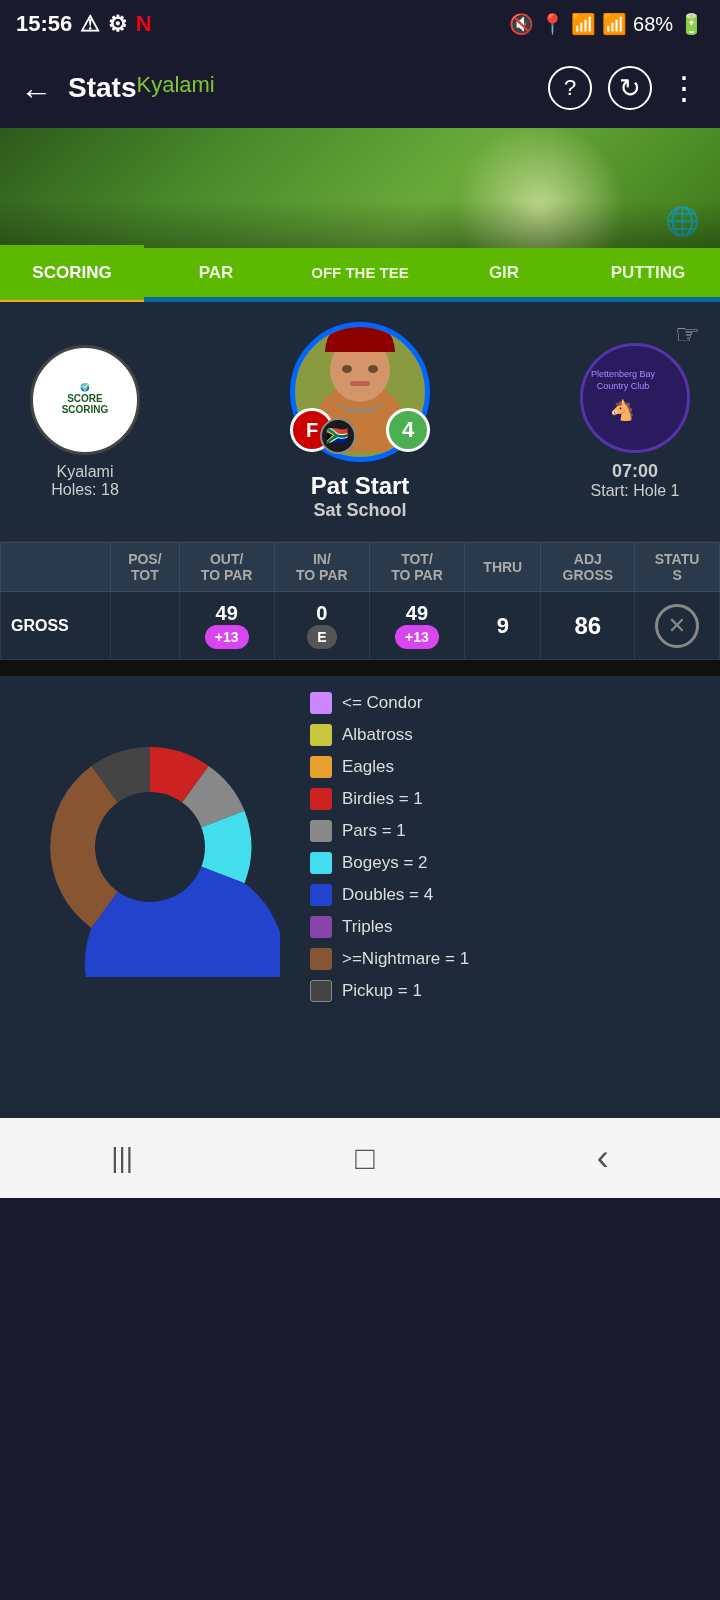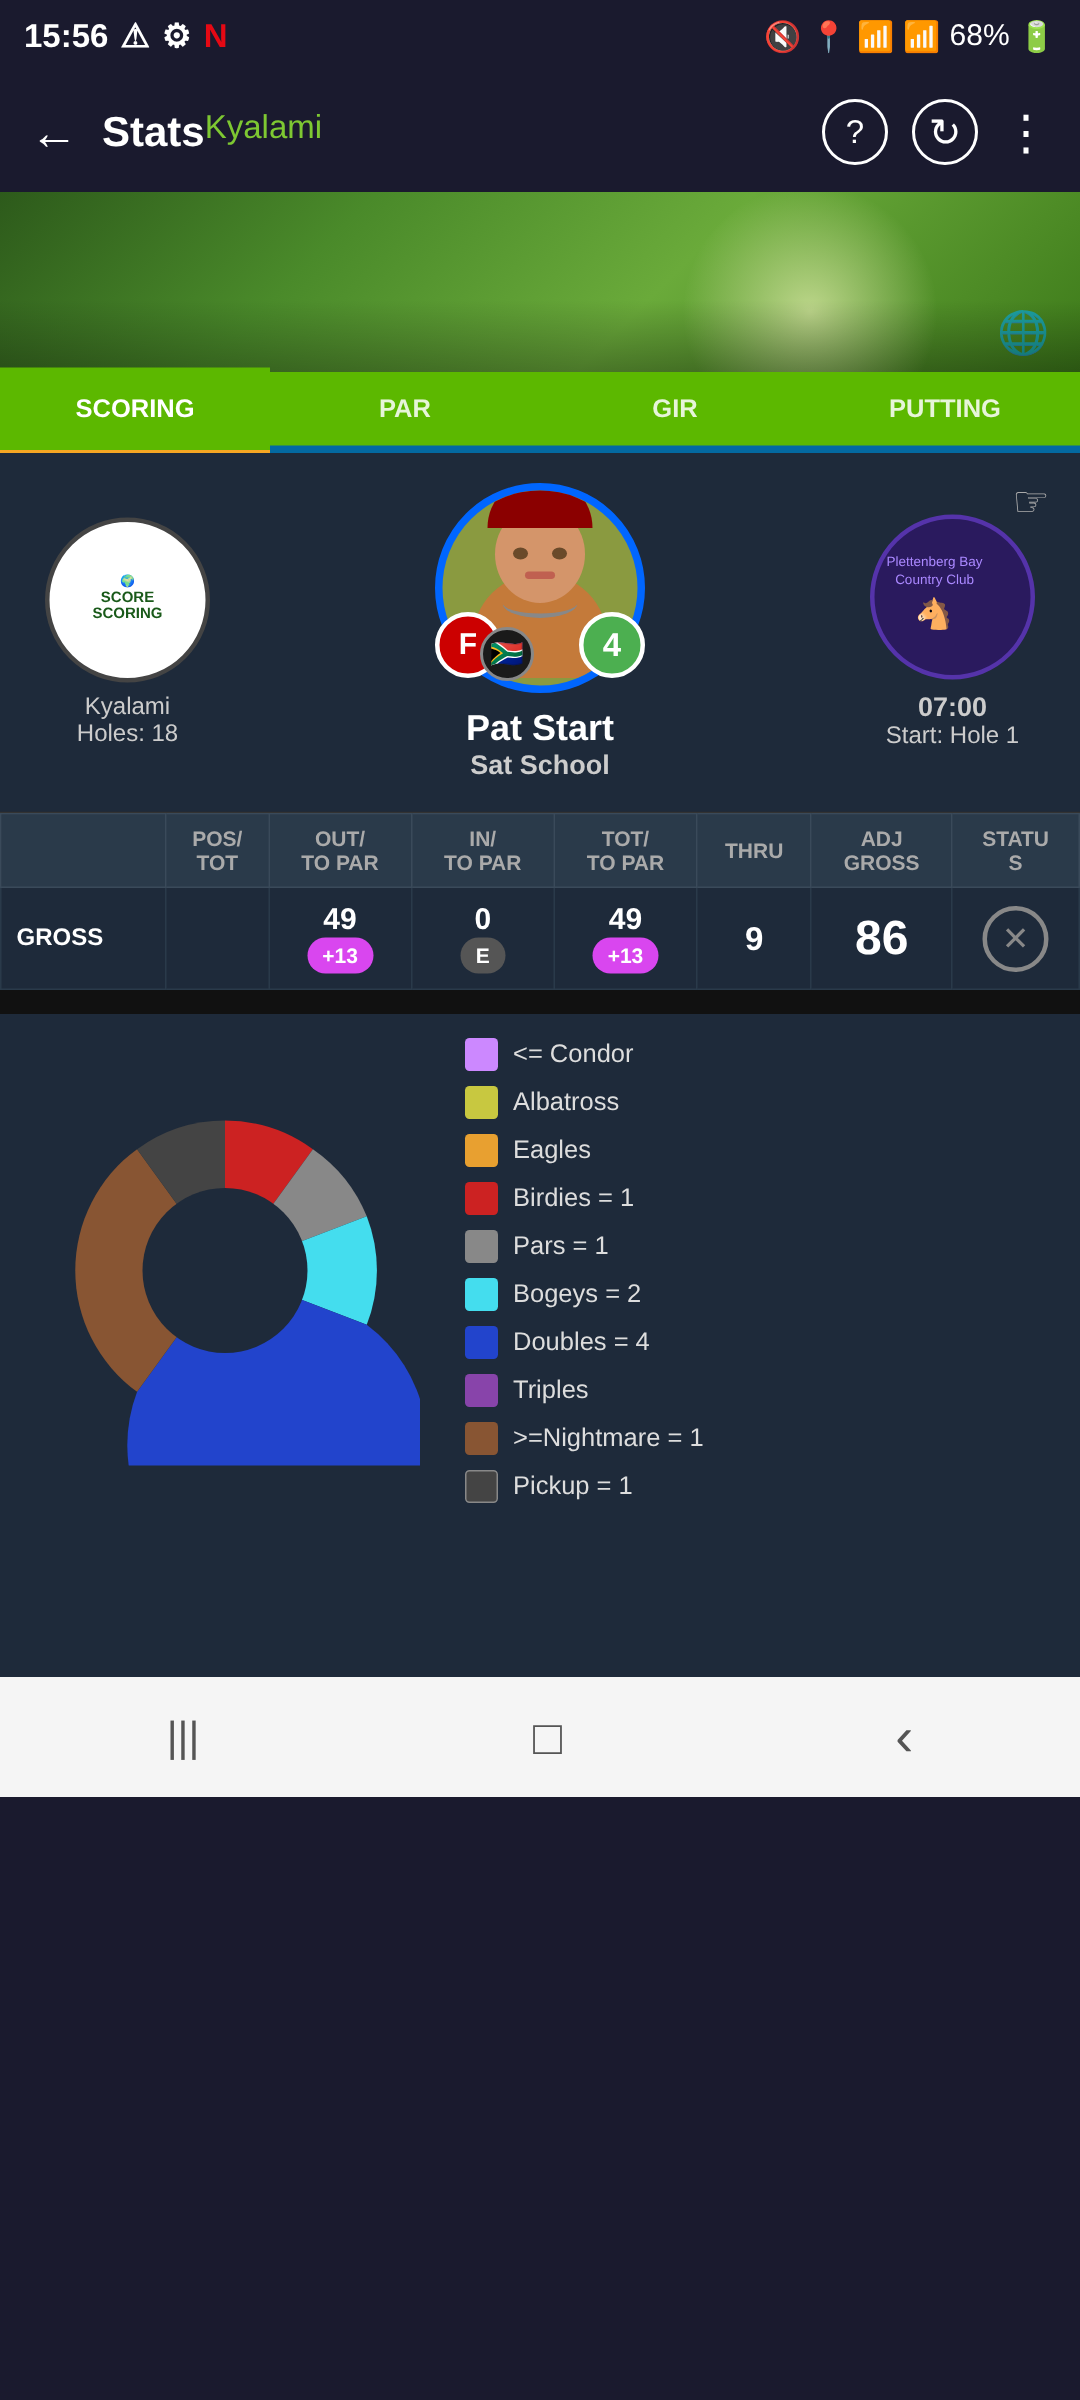--- a/index.html
+++ b/index.html
@@ -236,20 +236,23 @@
   <div class="sun-rays"></div>
   <div style="position:absolute;bottom:10px;right:20px;font-size:28px;color:rgba(255,255,255,0.6);">🌐</div>
 </div>
 
 <div class="tab-bar">
   <div class="tab-item active">
     <span>SCORING</span>
   </div>
   <div class="tab-item">
     <span>PAR</span>
+  </div>
+  <div class="tab-item" style="font-size:15px;">
+    <span>OFF THE TEE</span>
   </div>
   <div class="tab-item">
     <span>GIR</span>
   </div>
   <div class="tab-item">
     <span>PUTTING</span>
   </div>
 </div>
 
 <div class="player-section">
@@ -343,21 +346,21 @@
         </td>
         <td>
           <span style="display:block;font-size:20px;font-weight:bold;">0</span>
           <span class="badge-grey">E</span>
         </td>
         <td>
           <span style="display:block;font-size:20px;font-weight:bold;">49</span>
           <span class="badge-blue">+13</span>
         </td>
         <td style="font-size:22px;font-weight:bold;">9</td>
-        <td style="font-size:32px;font-weight:bold;">86</td>
+        <td style="font-size:24px;font-weight:bold;">86</td>
         <td>
           <div class="x-circle">
             <span>✕</span>
           </div>
         </td>
       </tr>
     </tbody>
   </table>
 </div>
 

